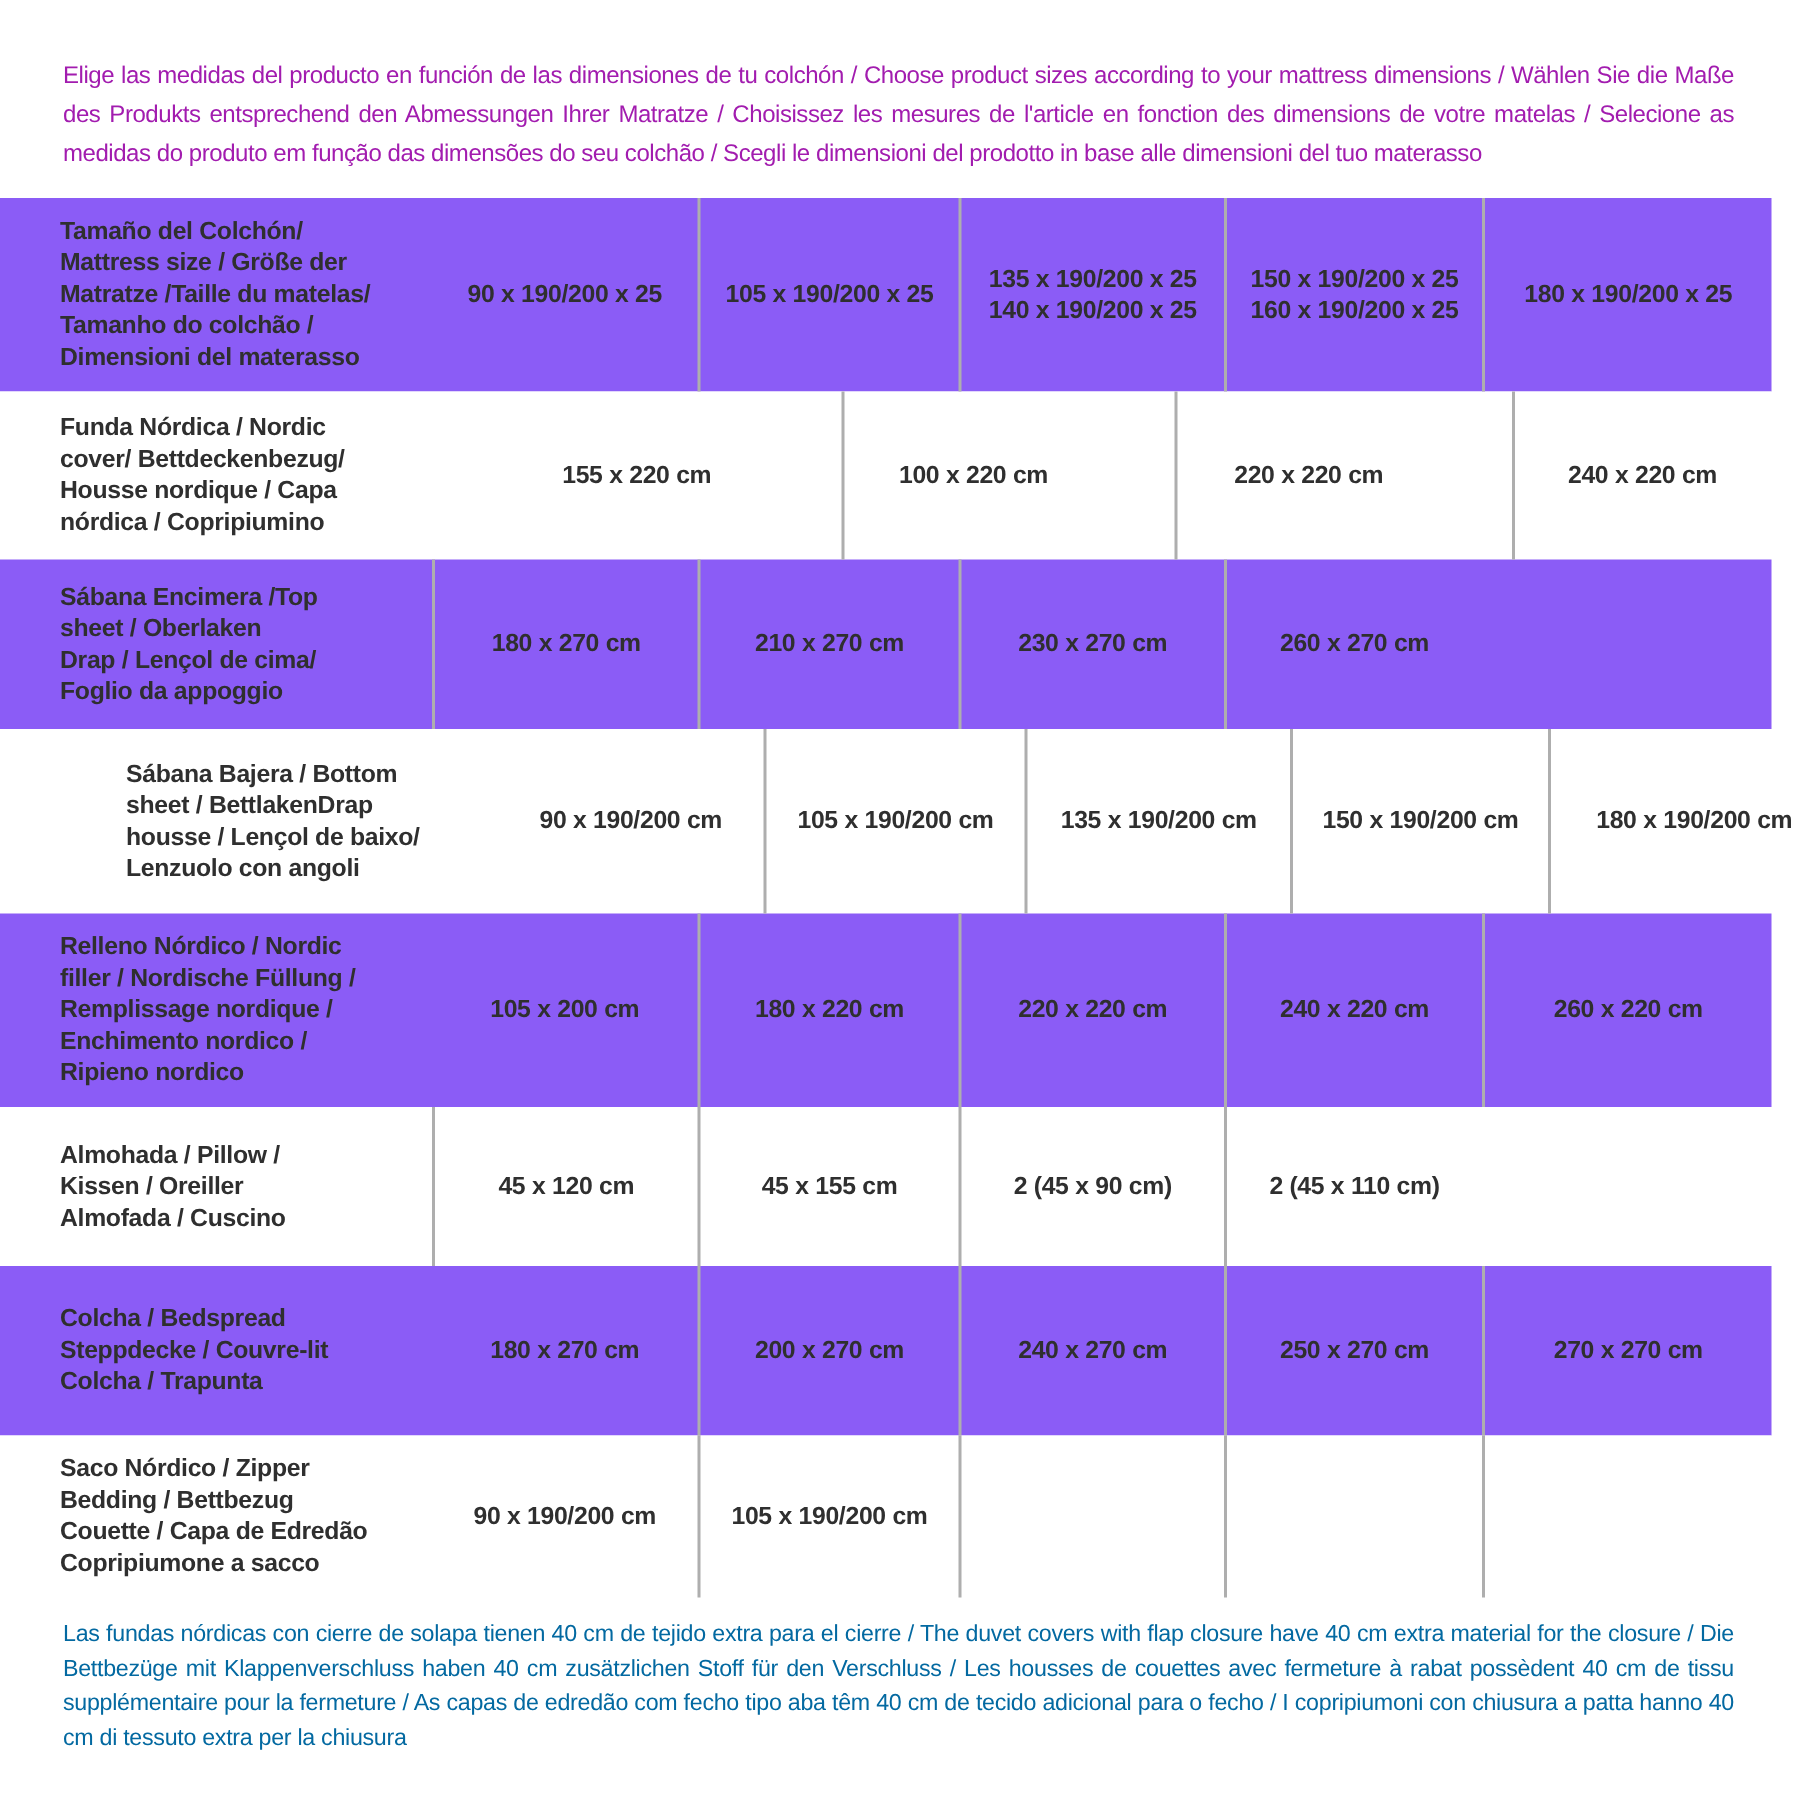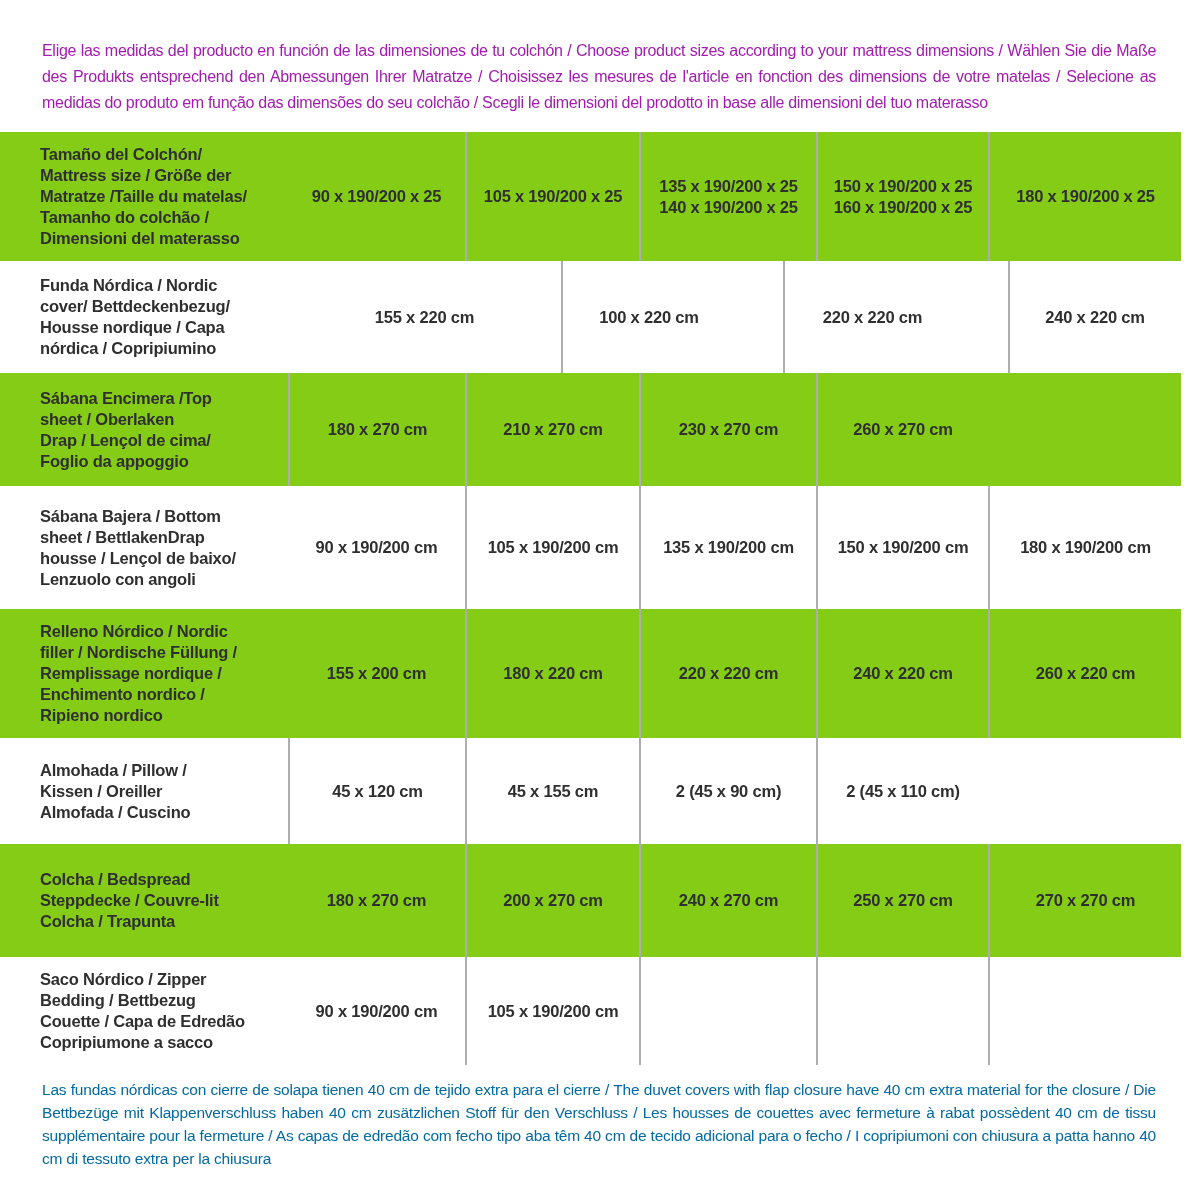--- a/index.html
+++ b/index.html
@@ -28,25 +28,25 @@
   .size-table {
     margin: 16px 19px 0 0;
     width: 1181px;
   }
   .trow {
     display: grid;
     grid-template-columns: 288px 177px 174px 177px 172px 193px;
     align-items: center;
     background: #ffffff;
   }
-  .trow.gray { background: #84cc16; }
+  .trow.gray { background: #8b5cf6; }
   .trow:nth-child(1) { min-height: 125px; }
   .trow:nth-child(2) { min-height: 112px; gap: 48px; }
   .trow:nth-child(3) { min-height: 113px; }
-  .trow:nth-child(4) { min-height: 123px; }
+  .trow:nth-child(4) { min-height: 123px; padding-left: 44px; }
   .trow:nth-child(5) { min-height: 120px; }
   .trow:nth-child(6) { min-height: 106px; }
   .trow:nth-child(7) { min-height: 113px; }
   .trow:nth-child(8) { min-height: 101px; }
   .cell {
     font-weight: 700;
     font-size: 16.5px;
     line-height: 21px;
     letter-spacing: -0.2px;
     white-space: pre-line;
@@ -129,21 +129,21 @@
         <div class="cell value-cell vline">135 x 190/200 cm</div>
         <div class="cell value-cell vline">150 x 190/200 cm</div>
         <div class="cell value-cell vline">180 x 190/200 cm</div>
       </div>
       <div class="trow gray">
         <div class="cell label-cell">Relleno Nórdico / Nordic
 filler / Nordische Füllung /
 Remplissage nordique /
 Enchimento nordico /
 Ripieno nordico</div>
-        <div class="cell value-cell">155 x 200 cm</div>
+        <div class="cell value-cell">105 x 200 cm</div>
         <div class="cell value-cell vline">180 x 220 cm</div>
         <div class="cell value-cell vline">220 x 220 cm</div>
         <div class="cell value-cell vline">240 x 220 cm</div>
         <div class="cell value-cell vline">260 x 220 cm</div>
       </div>
       <div class="trow">
         <div class="cell label-cell">Almohada  / Pillow /
 Kissen / Oreiller
 Almofada / Cuscino</div>
         <div class="cell value-cell vline">45 x 120 cm</div>

